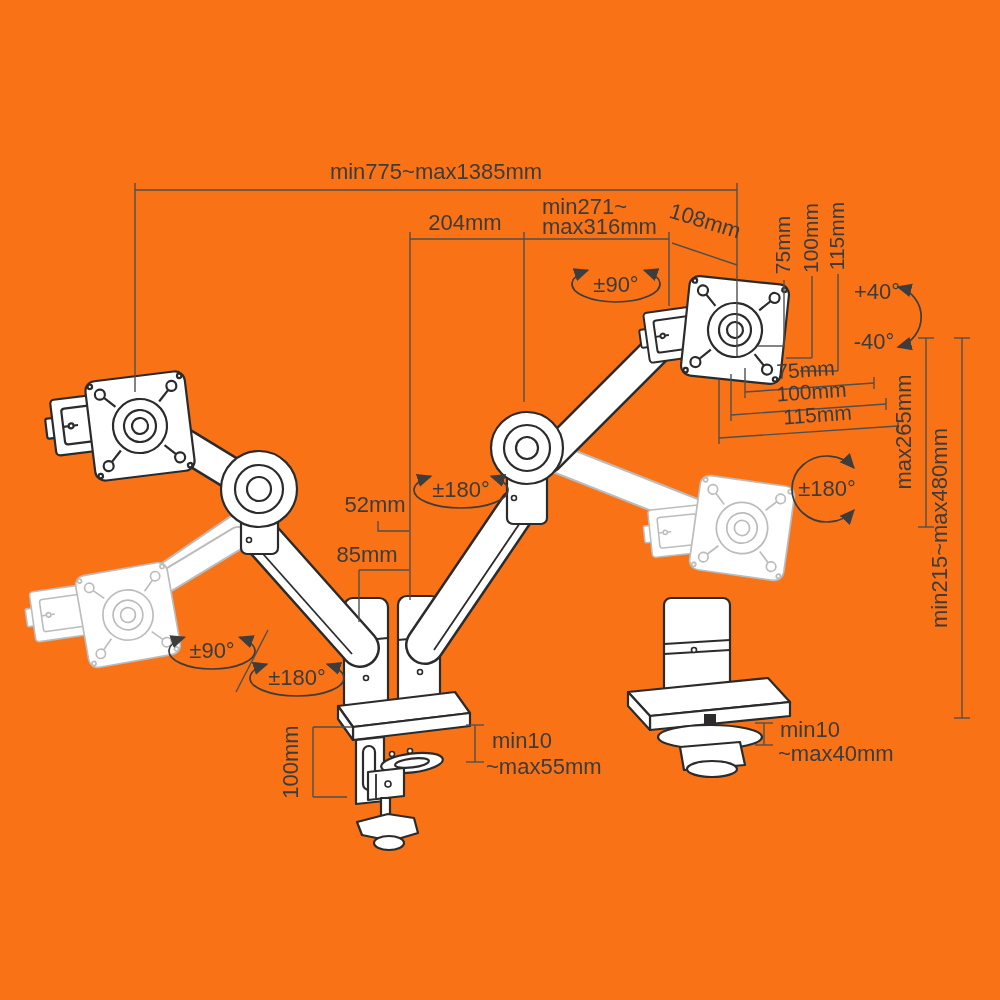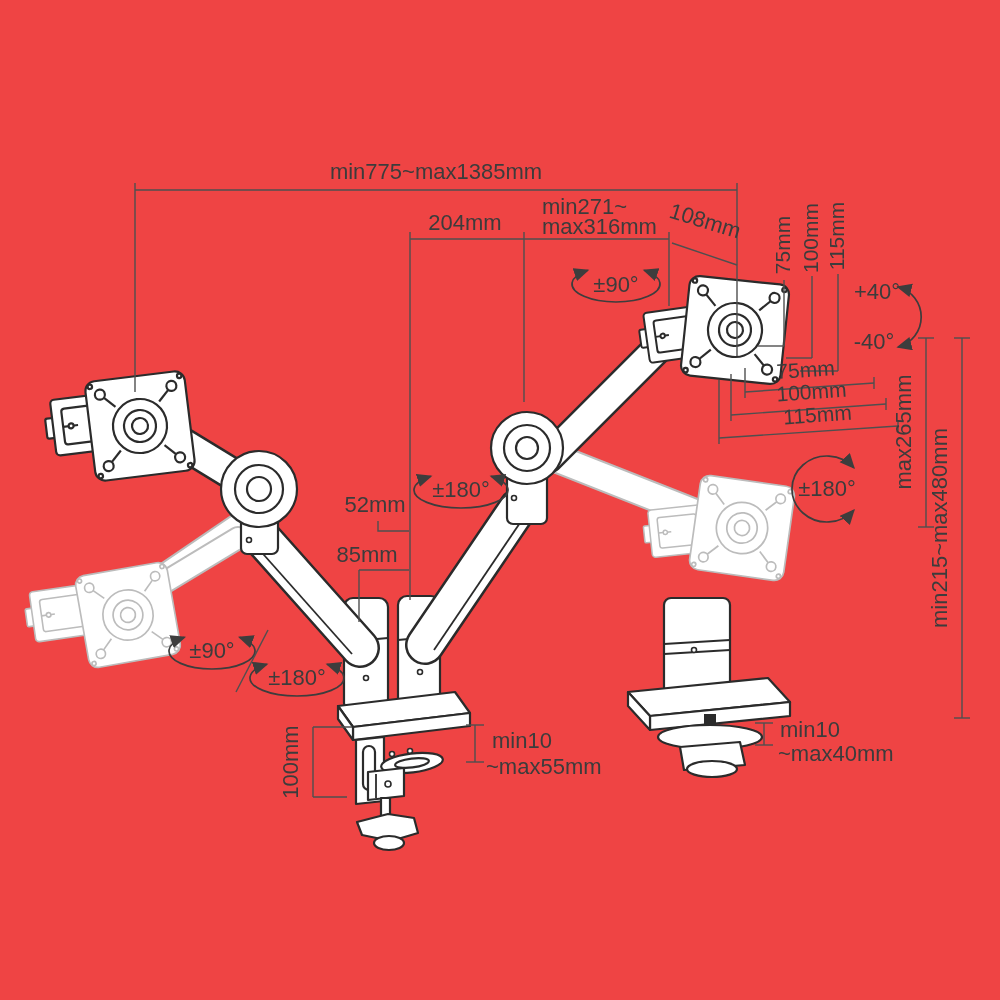--- a/index.html
+++ b/index.html
@@ -1,16 +1,16 @@
 <!DOCTYPE html>
 <html><head>
 <meta charset="utf-8">
 <style>
   html,body{margin:0;padding:0;background:#ffffff;}
-  .stage{position:relative;width:1000px;height:1000px;background:#ef4444;overflow:hidden;}
+  .stage{position:relative;width:1000px;height:1000px;background:#f97316;overflow:hidden;}
   svg{display:block;}
   svg text{font-family:"Liberation Sans","DejaVu Sans",sans-serif;}
   .art{stroke:#2b2b2b;stroke-width:2.2;fill:#ffffff;stroke-linejoin:round;}
   .artline{stroke:#2b2b2b;stroke-width:1.8;fill:none;}
   .artdark{fill:#2b2b2b;stroke:none;}
   .dot{stroke:#2b2b2b;stroke-width:1.6;fill:#ffffff;}
   .ghost{stroke:#bcbcbc;stroke-width:1.8;fill:#ffffff;stroke-linejoin:round;}
   .dim{stroke:#4f4f4f;stroke-width:1.4;fill:none;}
   .arc{stroke:#3d3d3d;stroke-width:1.7;fill:none;}
   .dimtxt{fill:#3c3c3c;font-size:22px;}

